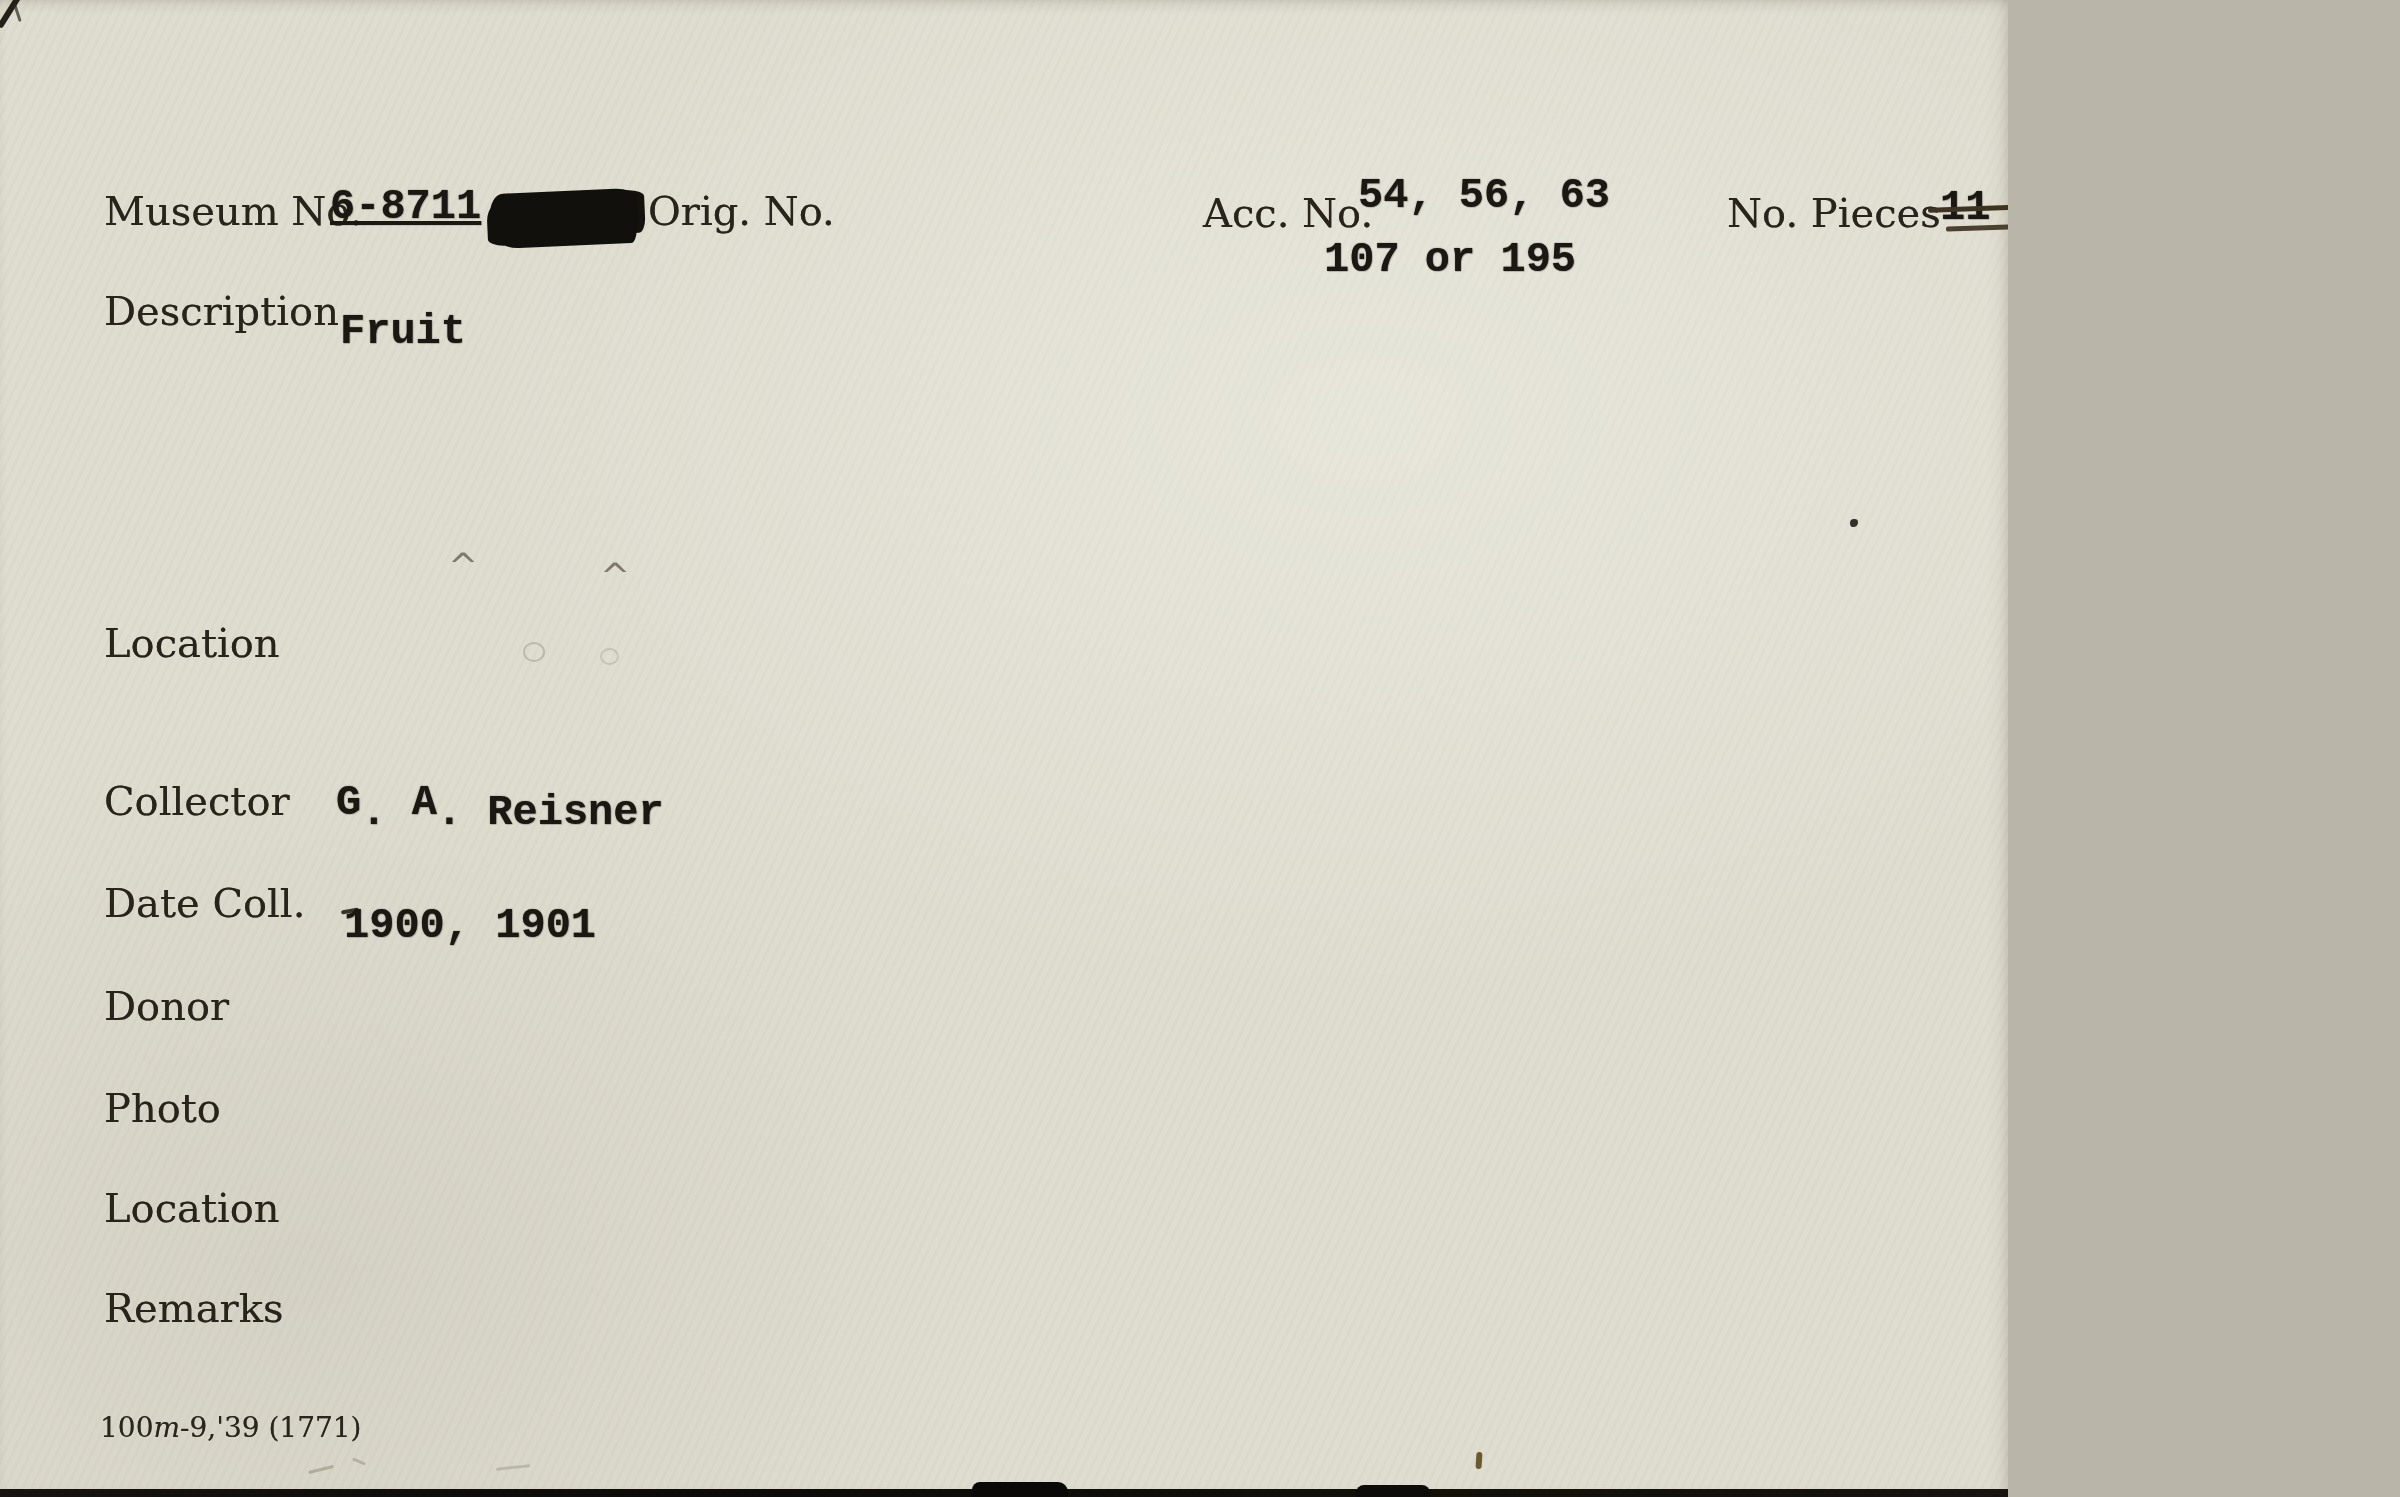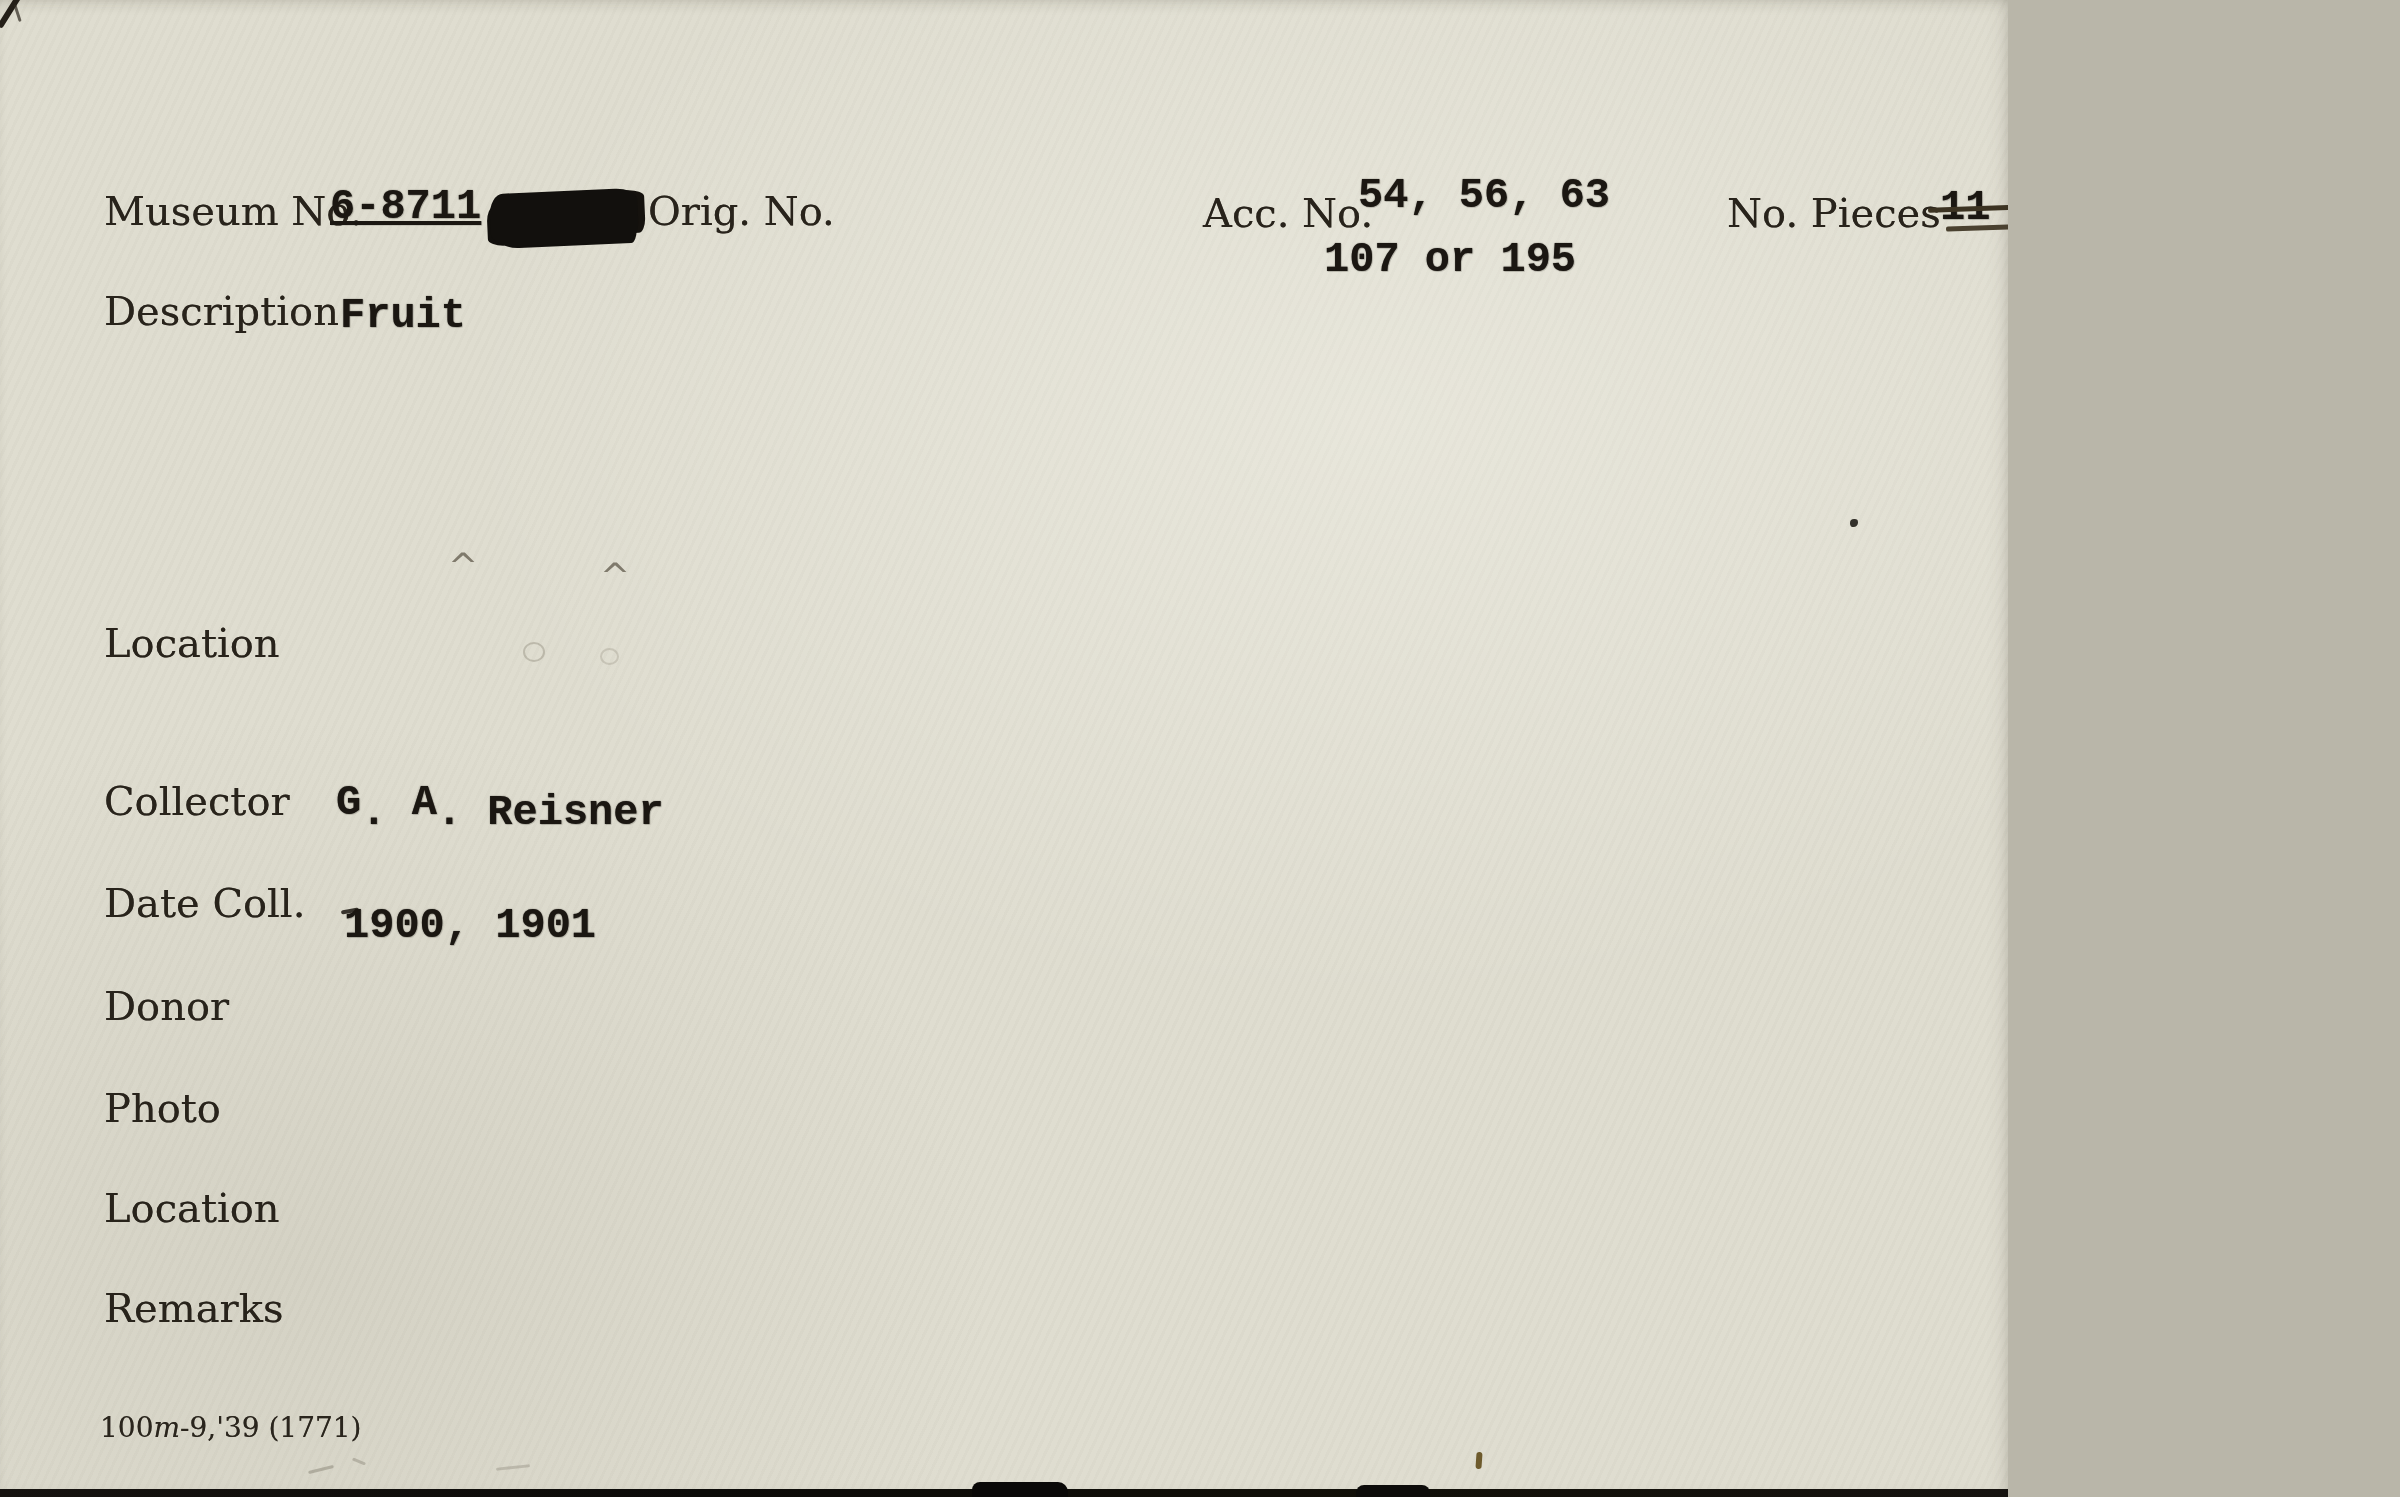--- a/index.html
+++ b/index.html
@@ -87,21 +87,21 @@
   <span class="abs typed" style="left:1358px; top:173px;">54, 56, 63</span>
   <span class="abs typed" style="left:1292px; top:237px;margin-left:32px;">107 or 195</span>
 
   <span class="abs label" style="left:1727px; top:190px;">No. Pieces</span>
   <span class="abs typed" style="left:1940px; top:185px;">11</span>
   <div class="strike" style="left:1928px; top:206px; width:106px; background:#3c3322;"></div>
   <div class="strike" style="left:1946px; top:225px; width:94px; background:#4a4130;"></div>
   <span class="abs typed slash" style="left:2038px; top:166px;">/</span>
 
   <span class="abs label" style="left:104px; top:288px;">Description</span>
-  <span class="abs typed" style="left:340px; top:293px;font-family:Liberation Mono, monospace;">Fruit</span>
+  <span class="abs typed" style="left:340px; top:309px;font-family:Liberation Mono, monospace;">Fruit</span>
 
   <span class="abs label" style="left:104px; top:580px;margin-top:40px;">Location</span>
   <span class="abs pencil caret" style="left:448px; top:548px;">^</span>
   <span class="abs pencil caret" style="left:600px; top:558px;">^</span>
   <div class="ghost-ring" style="left:523px; top:642px; width:18px; height:16px;"></div>
   <div class="ghost-ring" style="left:600px; top:648px; width:15px; height:13px; opacity:.7;"></div>
 
   <span class="abs label" style="left:104px; top:778px;">Collector</span>
   <span class="abs typed" style="left:336px; top:790px;"><span class="sup">G</span><span>. </span><span class="sup">A</span><span>. Reisner</span></span>
 

